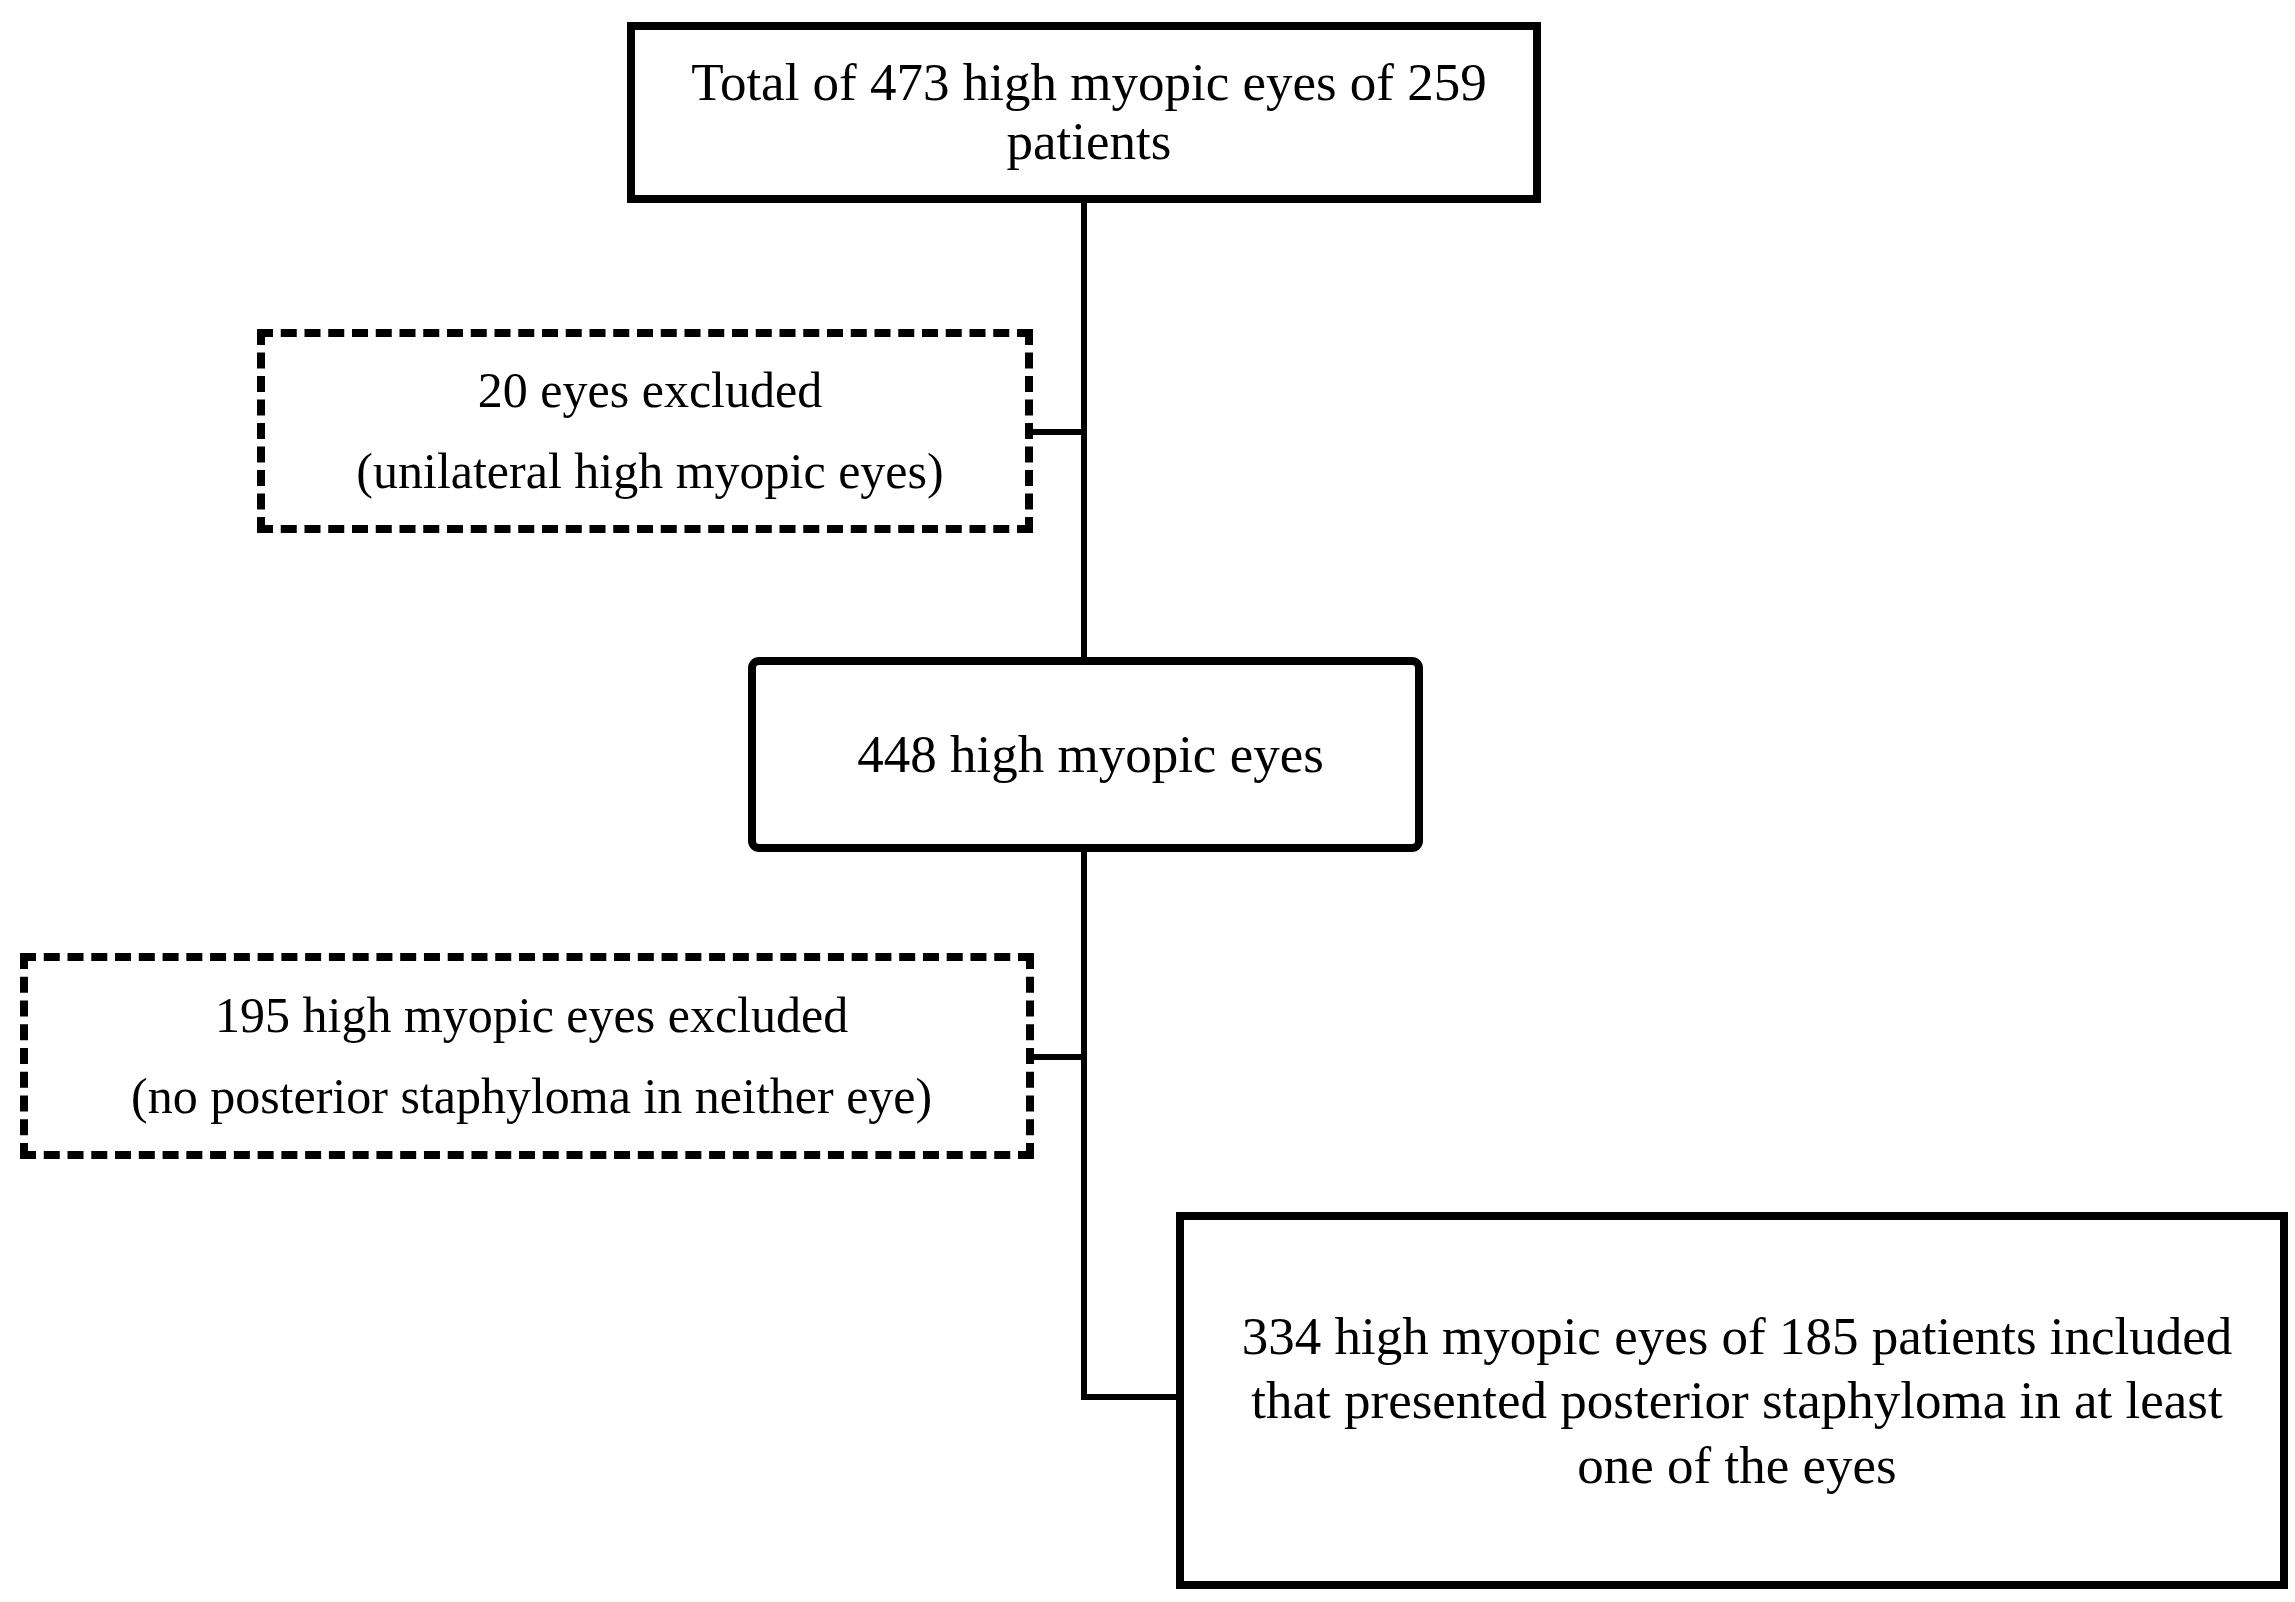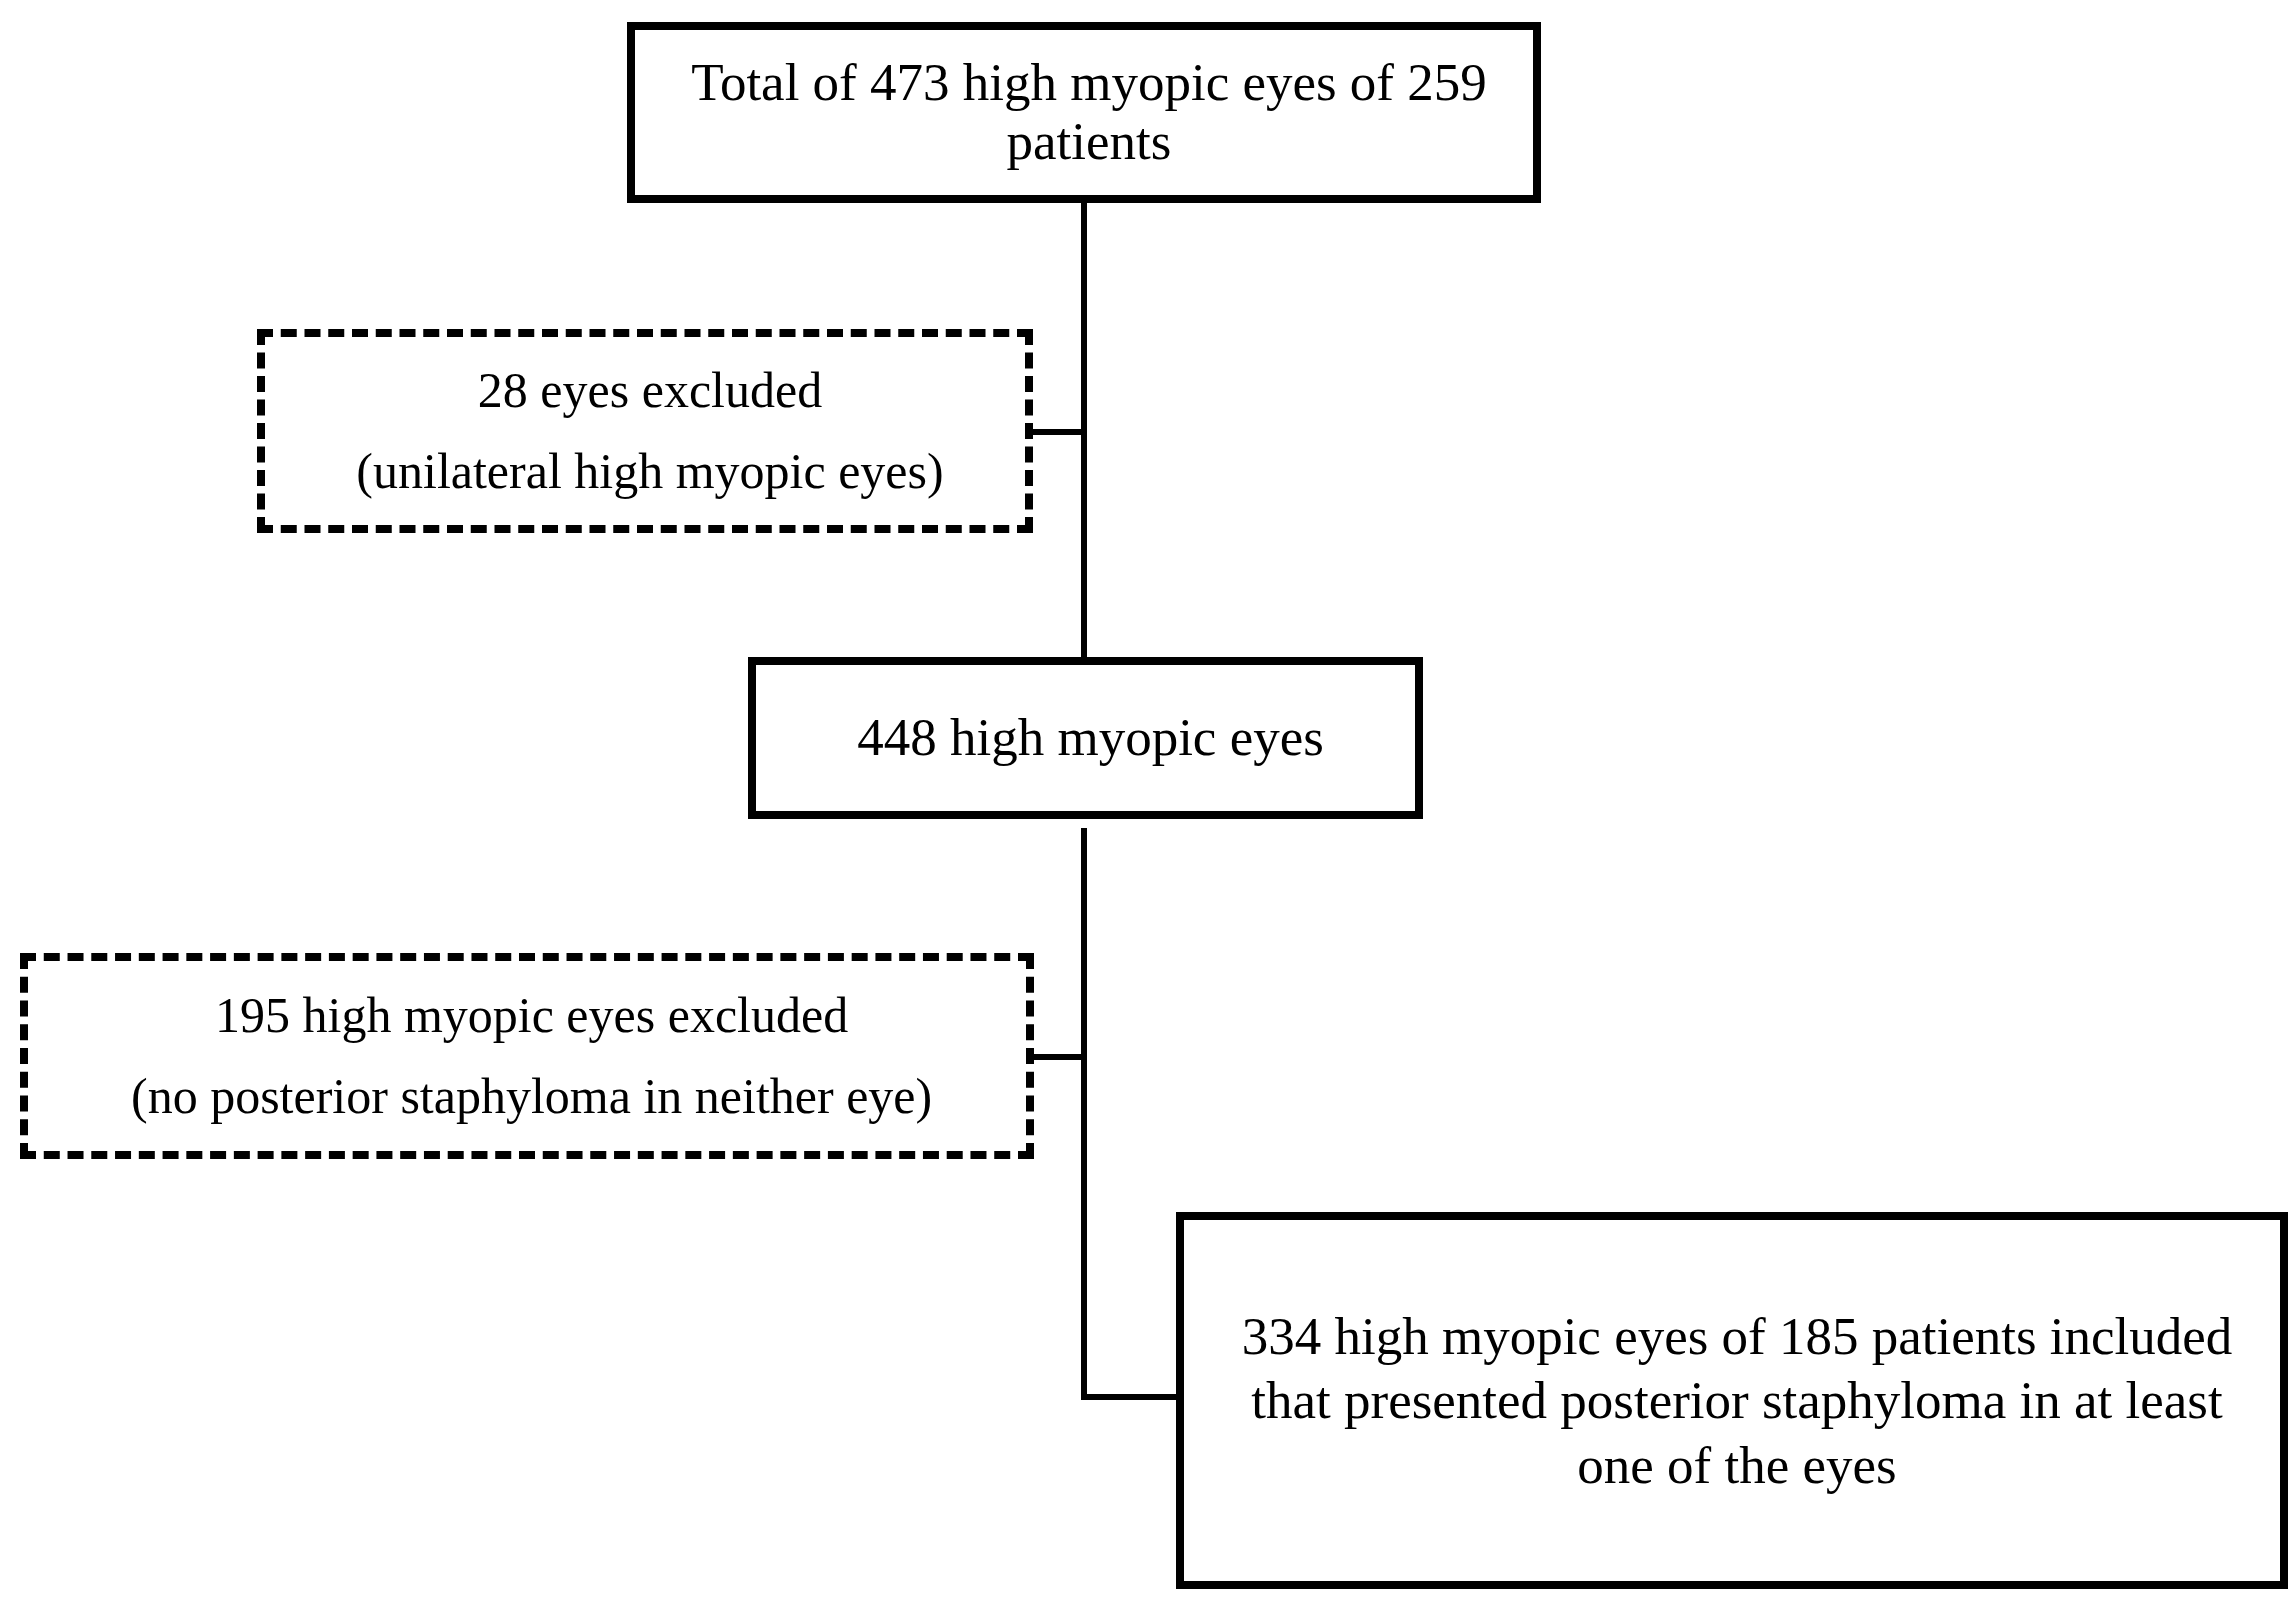--- a/index.html
+++ b/index.html
@@ -54,23 +54,24 @@
     line-height: 1.12;
   }
   #node-excluded-25 {
     left: 257px;  top: 329px;
     width: 776px; height: 204px;
     font-size: 50px;
     line-height: 1.62;
   }
   #node-448 {
     left: 748px; top: 657px;
-    width: 675px;  height: 162px;
+    width: 675px;  height: 195px;
     font-size: 53px;
     line-height: 1.12;
+    border-radius: 11px;
   }
   #node-excluded-114 {
     left: 19.6px;   top: 953px;
     width: 1014px; height: 206px;
     font-size: 50px;
     line-height: 1.62;
   }
   #node-included-334 {
     left: 1176px; top: 1212px;
     width: 1112px; height: 377px;
@@ -107,21 +108,21 @@
   <div class="line h" id="line-branch-25"></div>
   <div class="line v" id="line-trunk-2"></div>
   <div class="line h" id="line-branch-114"></div>
   <div class="line h" id="line-elbow"></div>
 
   <div class="node solid" id="node-total">
     <span class="node-text">Total of 473 high myopic eyes of 259 patients</span>
   </div>
 
   <div class="node dashed" id="node-excluded-25">
-    <span class="node-text">28 eyes excluded
+    <span class="node-text">20 eyes excluded
 (unilateral high myopic eyes)</span>
   </div>
 
   <div class="node solid" id="node-448">
     <span class="node-text">448 high myopic eyes</span>
   </div>
 
   <div class="node dashed" id="node-excluded-114">
     <span class="node-text">195 high myopic eyes excluded
 (no posterior staphyloma in neither eye)</span>

